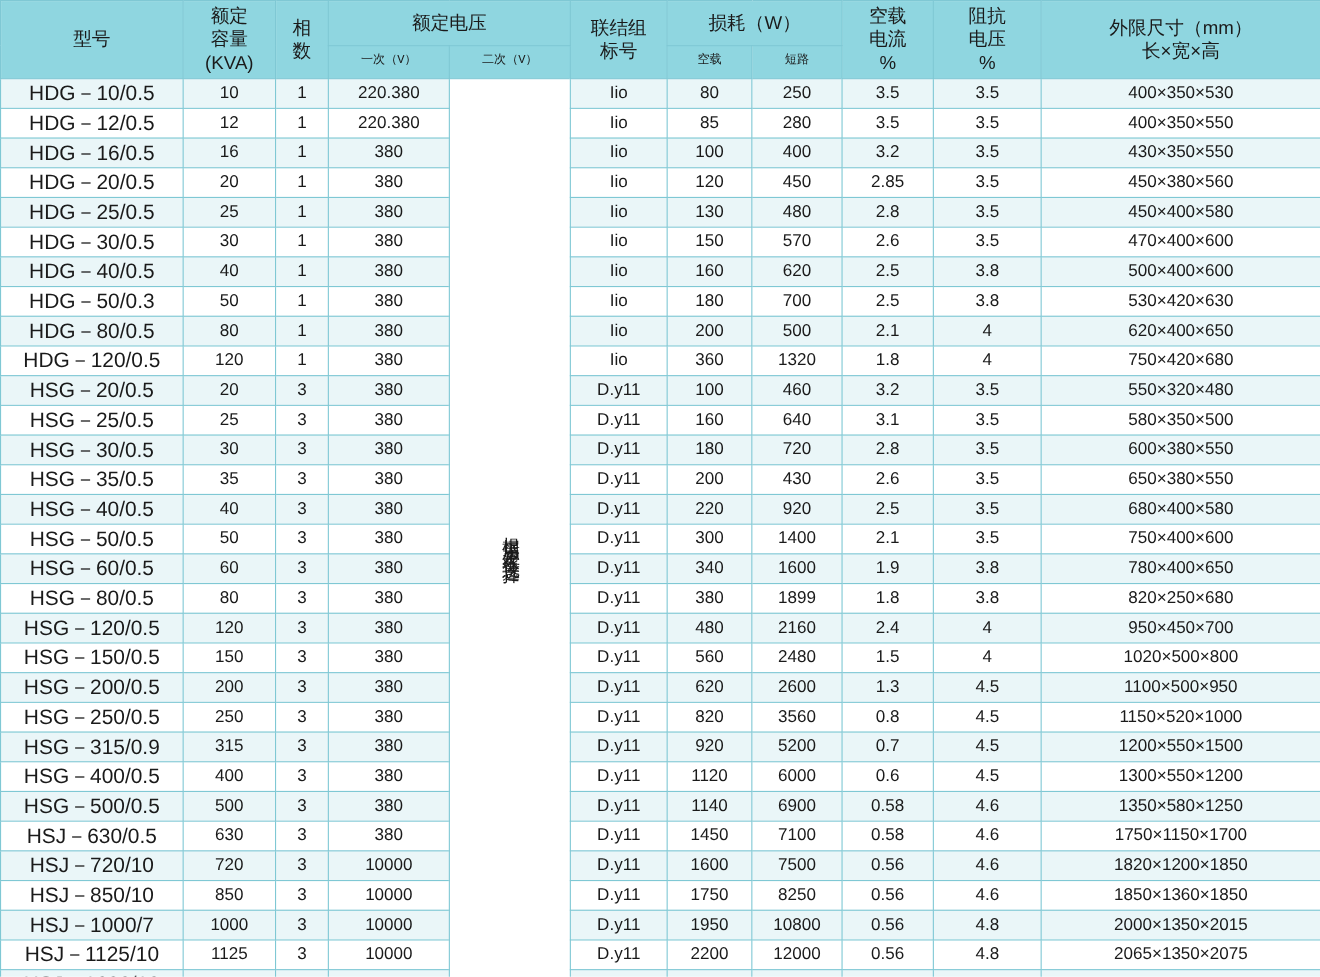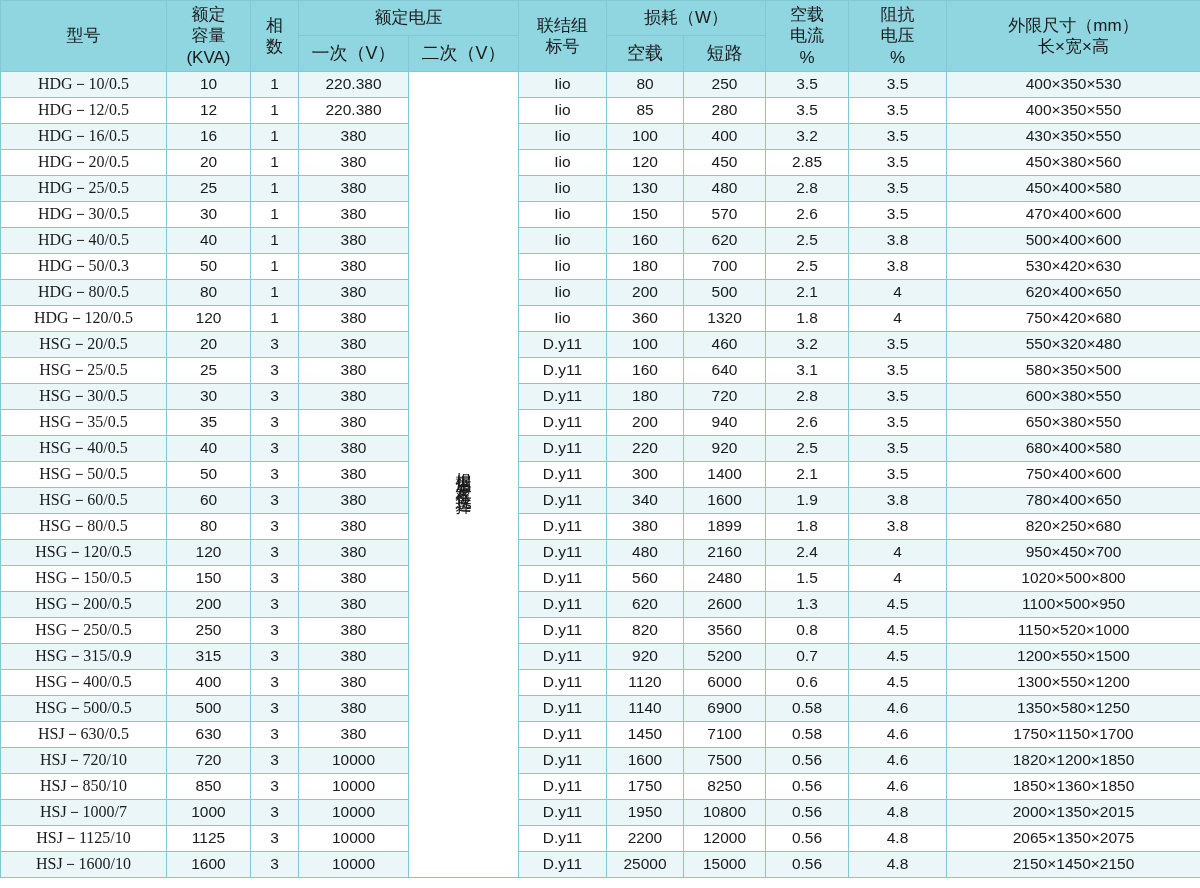--- a/index.html
+++ b/index.html
@@ -27,37 +27,37 @@
   }
   thead th {
     background: #8fd6e0;
     font-size: 17px;
     font-weight: normal;
     line-height: 1.25;
     padding: 3px 2px;
     color: #111111;
   }
   thead th.sub {
-    font-size: 18px;
+    font-size: 11px;
+    font-family: Liberation Mono, monospace;
   }
   tbody td {
     font-size: 15.5px;
     height: 26px;
     padding: 0 2px;
     white-space: nowrap;
   }
   tbody tr.odd td {
     background: #eaf6f8;
   }
   tbody tr.even td {
     background: #ffffff;
   }
   td.model {
-    font-size: 16px;
-    font-family: Liberation Serif, serif;
+    font-size: 19px;
   }
   td.vertical-note {
     background: #ffffff !important;
     writing-mode: vertical-rl;
     text-orientation: upright;
     letter-spacing: 3px;
     font-size: 16px;
     line-height: 1.5;
     padding: 6px 0;
     white-space: normal;
@@ -290,21 +290,21 @@
         <td>3.5</td>
         <td>600×380×550</td>
       </tr>
       <tr class="even">
         <td class="model">HSG－35/0.5</td>
         <td>35</td>
         <td>3</td>
         <td>380</td>
         <td>D.y11</td>
         <td>200</td>
-        <td>940</td>
+        <td>430</td>
         <td>2.6</td>
         <td>3.5</td>
         <td>650×380×550</td>
       </tr>
       <tr class="odd">
         <td class="model">HSG－40/0.5</td>
         <td>40</td>
         <td>3</td>
         <td>380</td>
         <td>D.y11</td>

